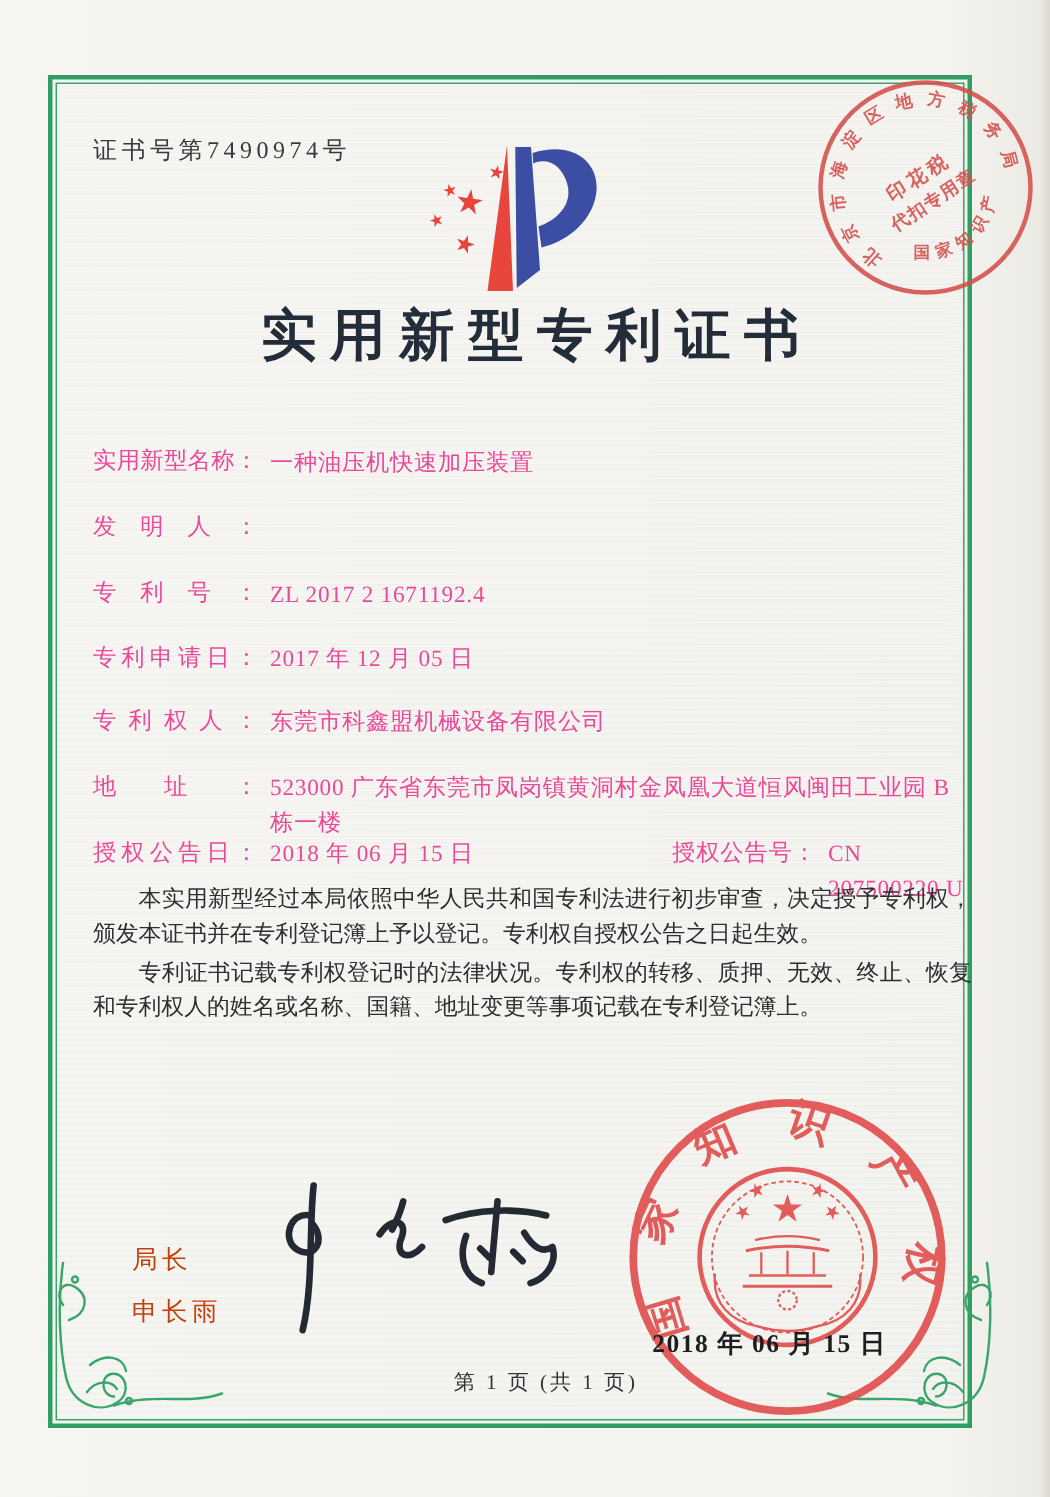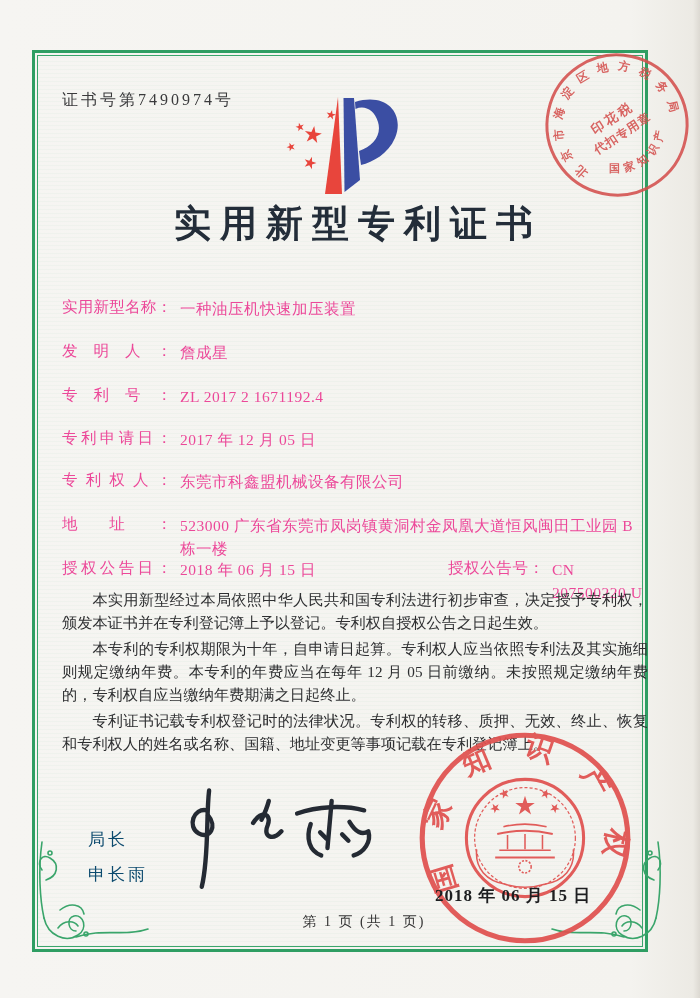--- a/index.html
+++ b/index.html
@@ -36,21 +36,21 @@
   }
   .row .val{flex:1;letter-spacing:0.5px;line-height:23px;}
   .r1{top:7px}.r2{top:51px}.r3{top:95px}.r4{top:138px}.r5{top:180px}.r6{top:224px}.r7{top:268px}
   .pair2{position:absolute;left:368px;top:0;display:flex;}
   .pair2 .lbl{width:96px;margin-left:18px;}
   .paras{position:absolute;left:62px;top:588px;right:52px;z-index:2;}
   .paras p{
     margin:0 0 3px 0;font-size:15.2px;line-height:23px;text-indent:2em;
     text-align:justify;color:#2d2e30;
   }
-  .director{position:absolute;left:88px;top:828px;z-index:2;font-size:17px;letter-spacing:3px;color:#0c4a6e;}
+  .director{position:absolute;left:88px;top:828px;z-index:2;font-size:17px;letter-spacing:3px;color:#c2410c;}
   .director div{margin-bottom:12px;}
   .sig{position:absolute;left:163px;top:780px;width:220px;height:112px;z-index:2;}
   .seal{position:absolute;left:415px;top:728px;width:220px;height:220px;z-index:3;opacity:0.92;}
   .seal-date{
     position:absolute;left:408px;top:884px;width:210px;text-align:center;z-index:4;
     font-size:17px;font-weight:600;letter-spacing:1px;color:#1d1e20;
   }
   .tax-stamp{
     position:absolute;left:538px;top:46px;width:158px;height:158px;z-index:3;
     transform:rotate(-33deg);opacity:0.88;
@@ -93,21 +93,20 @@
 
 <div class="title">实用新型专利证书</div>
 
 <div class="fields">
   <div class="row r1">
     <span class="lbl">实用新型名称：</span>
     <span class="val">一种油压机快速加压装置</span>
   </div>
   <div class="row r2">
     <span class="lbl">发明人：</span>
-    <span class="val">詹成星</span>
   </div>
   <div class="row r3">
     <span class="lbl">专利号：</span>
     <span class="val">ZL 2017 2 1671192.4</span>
   </div>
   <div class="row r4">
     <span class="lbl">专利申请日：</span>
     <span class="val">2017 年 12 月 05 日</span>
   </div>
   <div class="row r5">
@@ -123,21 +122,20 @@
     <span class="val">2018 年 06 月 15 日</span>
     <span class="pair2">
       <span class="lbl">授权公告号：</span>
       <span class="val">CN 207500220 U</span>
     </span>
   </div>
 </div>
 
 <div class="paras">
   <p>本实用新型经过本局依照中华人民共和国专利法进行初步审查，决定授予专利权，颁发本证书并在专利登记簿上予以登记。专利权自授权公告之日起生效。</p>
-  <p>本专利的专利权期限为十年，自申请日起算。专利权人应当依照专利法及其实施细则规定缴纳年费。本专利的年费应当在每年 12 月 05 日前缴纳。未按照规定缴纳年费的，专利权自应当缴纳年费期满之日起终止。</p>
   <p>专利证书记载专利权登记时的法律状况。专利权的转移、质押、无效、终止、恢复和专利权人的姓名或名称、国籍、地址变更等事项记载在专利登记簿上。</p>
 </div>
 
 <div class="director">
   <div>局长</div>
   <div>申长雨</div>
 </div>
 
 <svg class="sig" viewBox="0 0 210 105" fill="none" stroke="#242a33" stroke-width="4.2" stroke-linecap="round" stroke-linejoin="round">
   <path d="M42,28 C29,25 23,44 34,50 C45,56 52,43 43,33"></path>

